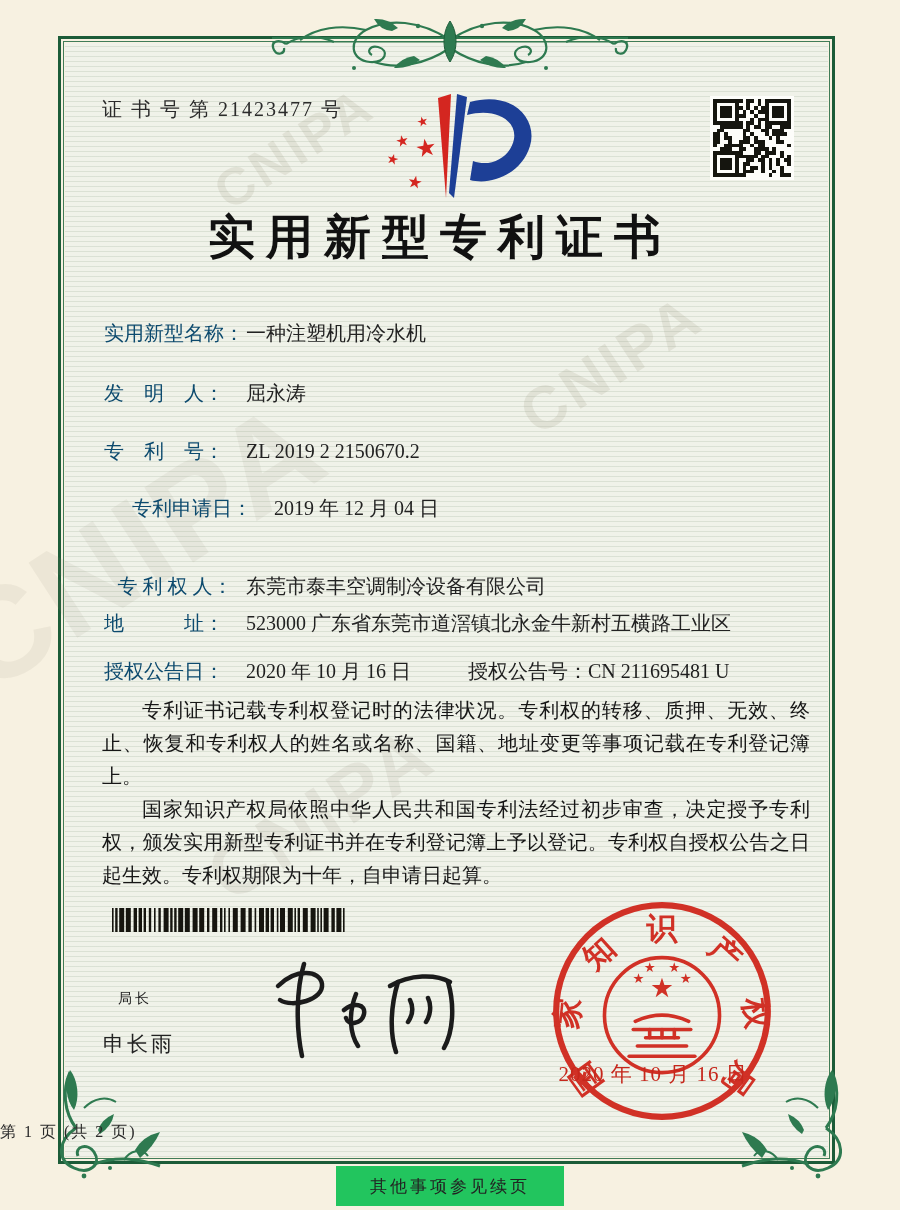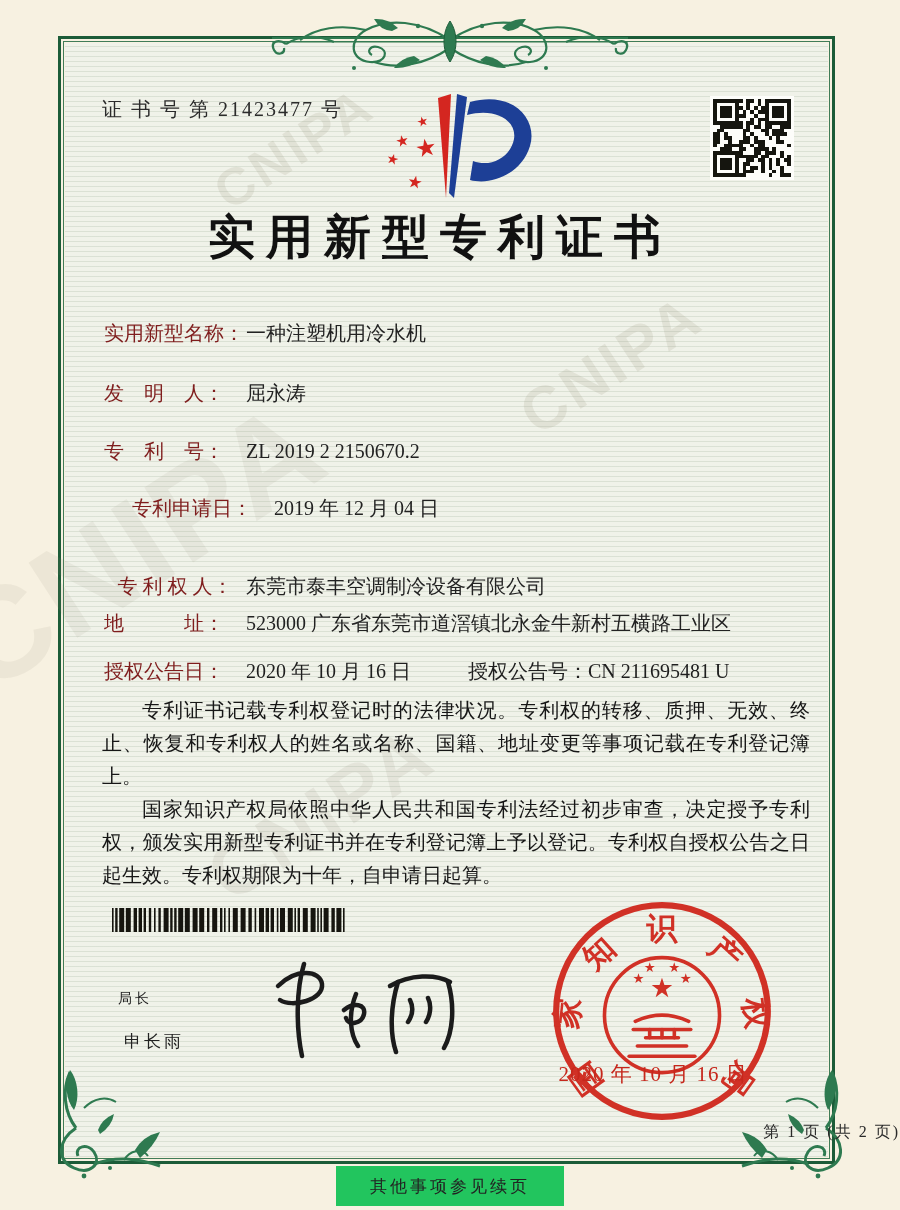--- a/index.html
+++ b/index.html
@@ -69,21 +69,21 @@
   .qr-box svg{width:100%;height:100%;shape-rendering:crispEdges;}
 
   .title{
     position:absolute;left:0;width:880px;top:206px;
     text-align:center;font-size:47px;font-weight:bold;
     letter-spacing:11px;color:#111;
   }
 
   .fields{position:absolute;left:104px;top:0;width:710px;font-size:20px;}
   .field-row{position:absolute;left:0;white-space:nowrap;}
-  .field-label{display:inline-block;min-width:142px;color:#7f1d1d;}
+  .field-label{display:inline-block;min-width:142px;color:#0c4a6e;}
   .field-value{color:#222;}
   .fr0{top:320px;} .fr1{top:380px;} .fr2{top:438px;}
   .fr3{top:495px;margin-left:28px;} .fr4{top:573px;text-align:center;} .fr5{top:610px;}
   .grant-row{position:absolute;top:658px;left:0;width:710px;}
   .grant-no{position:absolute;left:364px;top:0;white-space:nowrap;}
 
   .body-text{
     position:absolute;left:102px;top:694px;width:708px;
     font-size:20px;line-height:33px;color:#161616;
     text-align:justify;
@@ -92,42 +92,42 @@
 
   .barcode{position:absolute;left:112px;top:908px;width:240px;height:24px;}
   .barcode rect{fill:#16150f;}
 
   .signer-title{
     position:absolute;left:118px;top:990px;
     font-family:"Liberation Sans","DejaVu Sans",sans-serif;
     font-size:14px;letter-spacing:3px;color:#222;
   }
   .signer-name{
-    position:absolute;left:124px;top:1030px;
+    position:absolute;left:103px;top:1030px;
     font-family:"Liberation Sans","DejaVu Sans",sans-serif;
-    font-size:17px;letter-spacing:3px;color:#222;
+    font-size:21px;letter-spacing:3px;color:#222;
   }
   .signature{position:absolute;left:244px;top:950px;width:232px;height:120px;}
   .signature path{stroke:#1b1b1b;stroke-width:4.5;fill:none;stroke-linecap:round;}
 
   .seal{position:absolute;left:549px;top:898px;width:226px;height:226px;opacity:0.93;}
   .seal .ring{stroke:#cf2318;stroke-width:6;fill:none;}
   .seal text{fill:#cf2318;font-weight:bold;}
   .seal .arc-char{font-size:30px;text-anchor:middle;}
   .seal .emblem{stroke:#cf2318;fill:none;stroke-width:3.5;stroke-linecap:round;}
   .seal .star{fill:#cf2318;text-anchor:middle;font-family:"DejaVu Sans",sans-serif;}
   .seal-date{
     position:absolute;left:548px;top:1060px;width:210px;
     text-align:center;font-size:21px;color:#c6271c;
     letter-spacing:1px;z-index:6;white-space:nowrap;
   }
 
   .page-footer{
     position:absolute;left:0;top:1122px;width:900px;
-    text-align:right;font-size:16px;letter-spacing:2px;color:#2a2a2a;
+    text-align:left;font-size:16px;letter-spacing:2px;color:#2a2a2a;
   }
   .note-box{
     position:absolute;left:336px;top:1166px;width:228px;height:40px;
     background:#22c55e;z-index:6;
     display:flex;align-items:center;justify-content:center;
     font-size:17px;letter-spacing:3px;color:#222;
   }
 </style>
 </head>
 <body>

